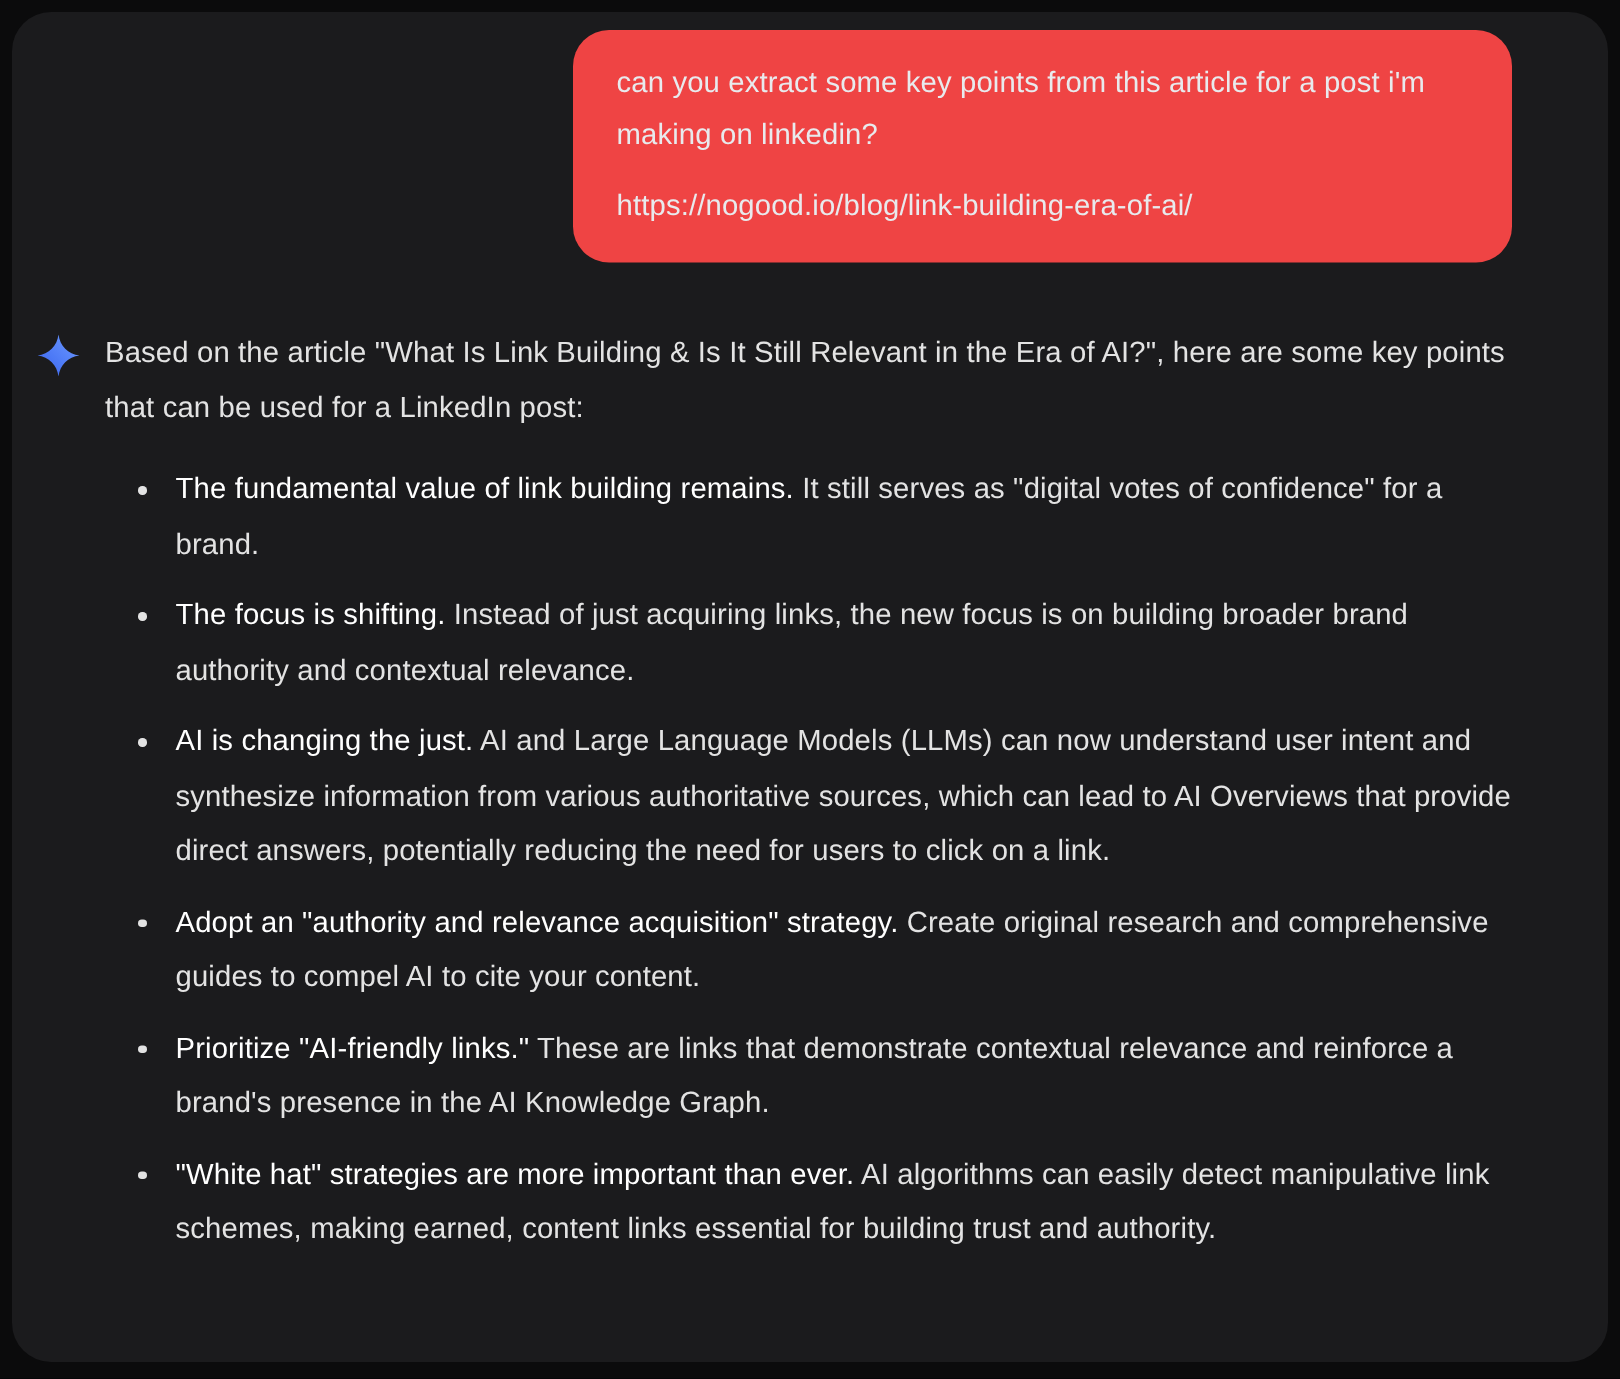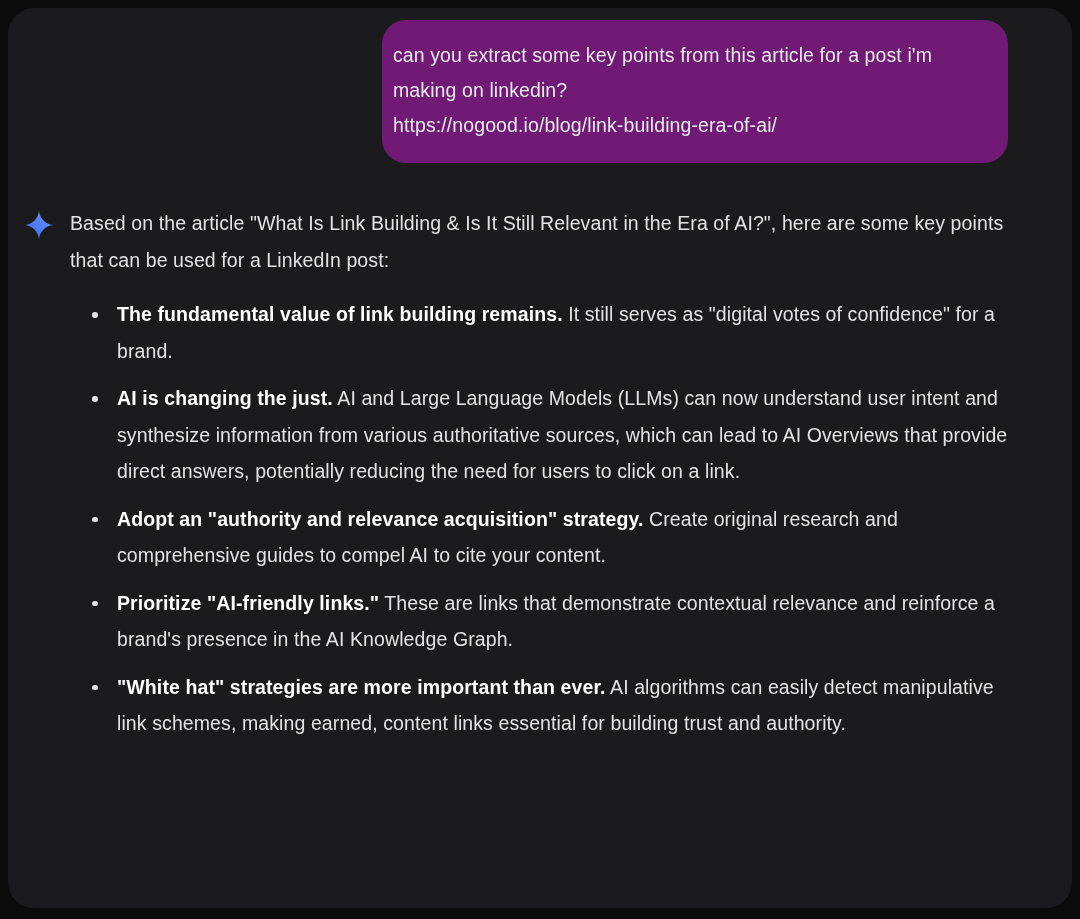--- a/index.html
+++ b/index.html
@@ -36,33 +36,33 @@
     inset: 0;
     overflow: hidden;
   }
   
   .user-turn {
     display: flex;
     justify-content: flex-end;
     padding: 12px 64px 0 0;
   }
   .user-bubble {
-    background: #701a75;
+    background: #ef4444;
     color: #e8eaed;
     border-radius: 24px;
-    padding: 18px 26px 20px 11px;
+    padding: 18px 26px 20px 29px;
     max-width: 626px;
     box-sizing: border-box;
     font-size: 19.5px;
     line-height: 35px;
     letter-spacing: 0.1px;
     word-break: break-word;
   }
   .user-line { display: block; }
-  .user-url { display: block; }
+  .user-url { display: block; margin-top: 12px; }
   
   .model-turn {
     display: flex;
     align-items: flex-start;
     padding: 42px 0 0 0;
   }
   .sparkle-wrap {
     flex: 0 0 auto;
     width: 62px;
     display: flex;
@@ -101,21 +101,21 @@
     content: "";
     position: absolute;
     left: 22px;
     top: 16px;
     width: 5.5px;
     height: 5.5px;
     border-radius: 50%;
     background: #e3e3e3;
   }
   .lead {
-    font-weight: bold;
+    font-weight: normal;
     color: #ffffff;
   }
   .rest { color: #e3e3e3; }
 </style>
 </head>
 <body>
 
 <div id="app-root">
   <div id="chat-surface">
     <div id="chat-scroll">
@@ -142,20 +142,23 @@
         </div>
 
         <div class="model-body">
           <p class="intro-para">Based on the article "What Is Link Building &amp; Is It Still Relevant in the Era of AI?", here are some key points that can be used for a LinkedIn post:</p>
 
           <ul class="key-points">
             <li>
               <span class="lead">The fundamental value of link building remains.</span><span class="rest"> It still serves as "digital votes of confidence" for a brand.</span>
             </li>
             <li>
+              <span class="lead">The focus is shifting.</span><span class="rest"> Instead of just acquiring links, the new focus is on building broader brand authority and contextual relevance.</span>
+            </li>
+            <li>
               <span class="lead">AI is changing the just.</span><span class="rest"> AI and Large Language Models (LLMs) can now understand user intent and synthesize information from various authoritative sources, which can lead to AI Overviews that provide direct answers, potentially reducing the need for users to click on a link.</span>
             </li>
             <li>
               <span class="lead">Adopt an "authority and relevance acquisition" strategy.</span><span class="rest"> Create original research and comprehensive guides to compel AI to cite your content.</span>
             </li>
             <li>
               <span class="lead">Prioritize "AI-friendly links."</span><span class="rest"> These are links that demonstrate contextual relevance and reinforce a brand's presence in the AI Knowledge Graph.</span>
             </li>
             <li>
               <span class="lead">"White hat" strategies are more important than ever.</span><span class="rest"> AI algorithms can easily detect manipulative link schemes, making earned, content links essential for building trust and authority.</span>

